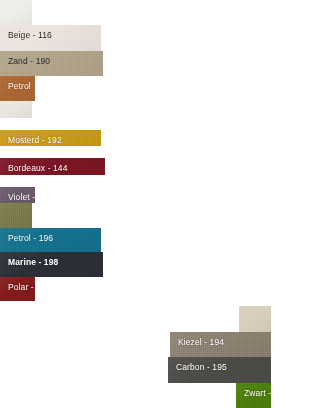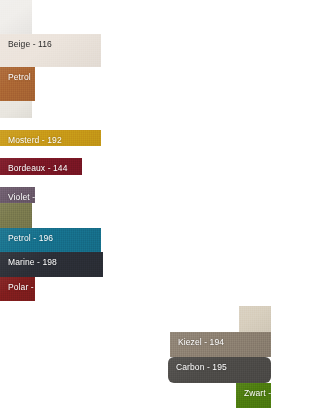--- a/index.html
+++ b/index.html
@@ -81,53 +81,56 @@
 </style>
 </head>
 <body>
 
 <div id="swatch-grid" style="width: 271px; height: 408px;">
     <div class="swatch-row" style="top: 0px; height: 101px;">
       <div class="swatch-cell" style="width: 32px; background: rgb(240, 238, 235);"></div>
       <div class="swatch-cell" style="width: 101px; background: rgb(236, 228, 220);">
         <span class="swatch-label label-dark">Beige - 116</span>
       </div>
+      <div class="swatch-cell" style="width: 103px; background: rgb(177, 164, 137);">
+        <span class="swatch-label label-dark">Zand - 190</span>
+      </div>
       <div class="swatch-cell" style="width: 35px; background: rgb(171, 102, 52);">
         <span class="swatch-label label-light">Petrol</span>
       </div>
     </div>
     <div class="swatch-row" style="top: 101px; height: 102px; gap: 12px;">
       <div class="swatch-cell" style="width: 32px; background: rgb(233, 230, 223);"></div>
       <div class="swatch-cell" style="width: 101px; background: rgb(201, 154, 24);">
         <span class="swatch-label label-light">Mosterd - 192</span>
       </div>
-      <div class="swatch-cell" style="width: 82px; background: rgb(122, 22, 36); padding-left: 12px;">
+      <div class="swatch-cell" style="width: 105px; background: rgb(122, 22, 36); padding-left: 12px;">
         <span class="swatch-label label-light">Bordeaux - 144</span>
       </div>
       <div class="swatch-cell" style="width: 35px; background: rgb(107, 90, 107);">
         <span class="swatch-label label-light">Violet -</span>
       </div>
     </div>
     <div class="swatch-row" style="top: 203px; height: 98px;">
       <div class="swatch-cell" style="width: 32px; background: rgb(122, 122, 78);"></div>
       <div class="swatch-cell" style="width: 101px; background: rgb(22, 112, 140);">
         <span class="swatch-label label-light">Petrol - 196</span>
       </div>
-      <div class="swatch-cell" style="width: 103px; background: rgb(43, 46, 54);">
+      <div class="swatch-cell" style="width: 103px; background: rgb(43, 46, 54); font-weight: bold;">
         <span class="swatch-label label-light">Marine - 198</span>
       </div>
       <div class="swatch-cell" style="width: 35px; background: #7f1d1d;">
         <span class="swatch-label label-light">Polar -</span>
       </div>
     </div>
     <div class="swatch-row" style="top: 306px; height: 102px; align-items: flex-end;">
       <div class="swatch-cell" style="width: 32px; background: rgb(216, 207, 190);"></div>
       <div class="swatch-cell" style="width: 101px; background: rgb(140, 128, 113);">
         <span class="swatch-label label-light">Kiezel - 194</span>
       </div>
-      <div class="swatch-cell" style="width: 103px; background: rgb(77, 75, 72); border-radius: 6px;">
+      <div class="swatch-cell" style="width: 103px; background: rgb(77, 75, 72);">
         <span class="swatch-label label-light">Carbon - 195</span>
       </div>
       <div class="swatch-cell" style="width: 35px; background: #4d7c0f;">
         <span class="swatch-label label-light">Zwart -</span>
       </div>
     </div>
   </div>
 
 </body></html>

